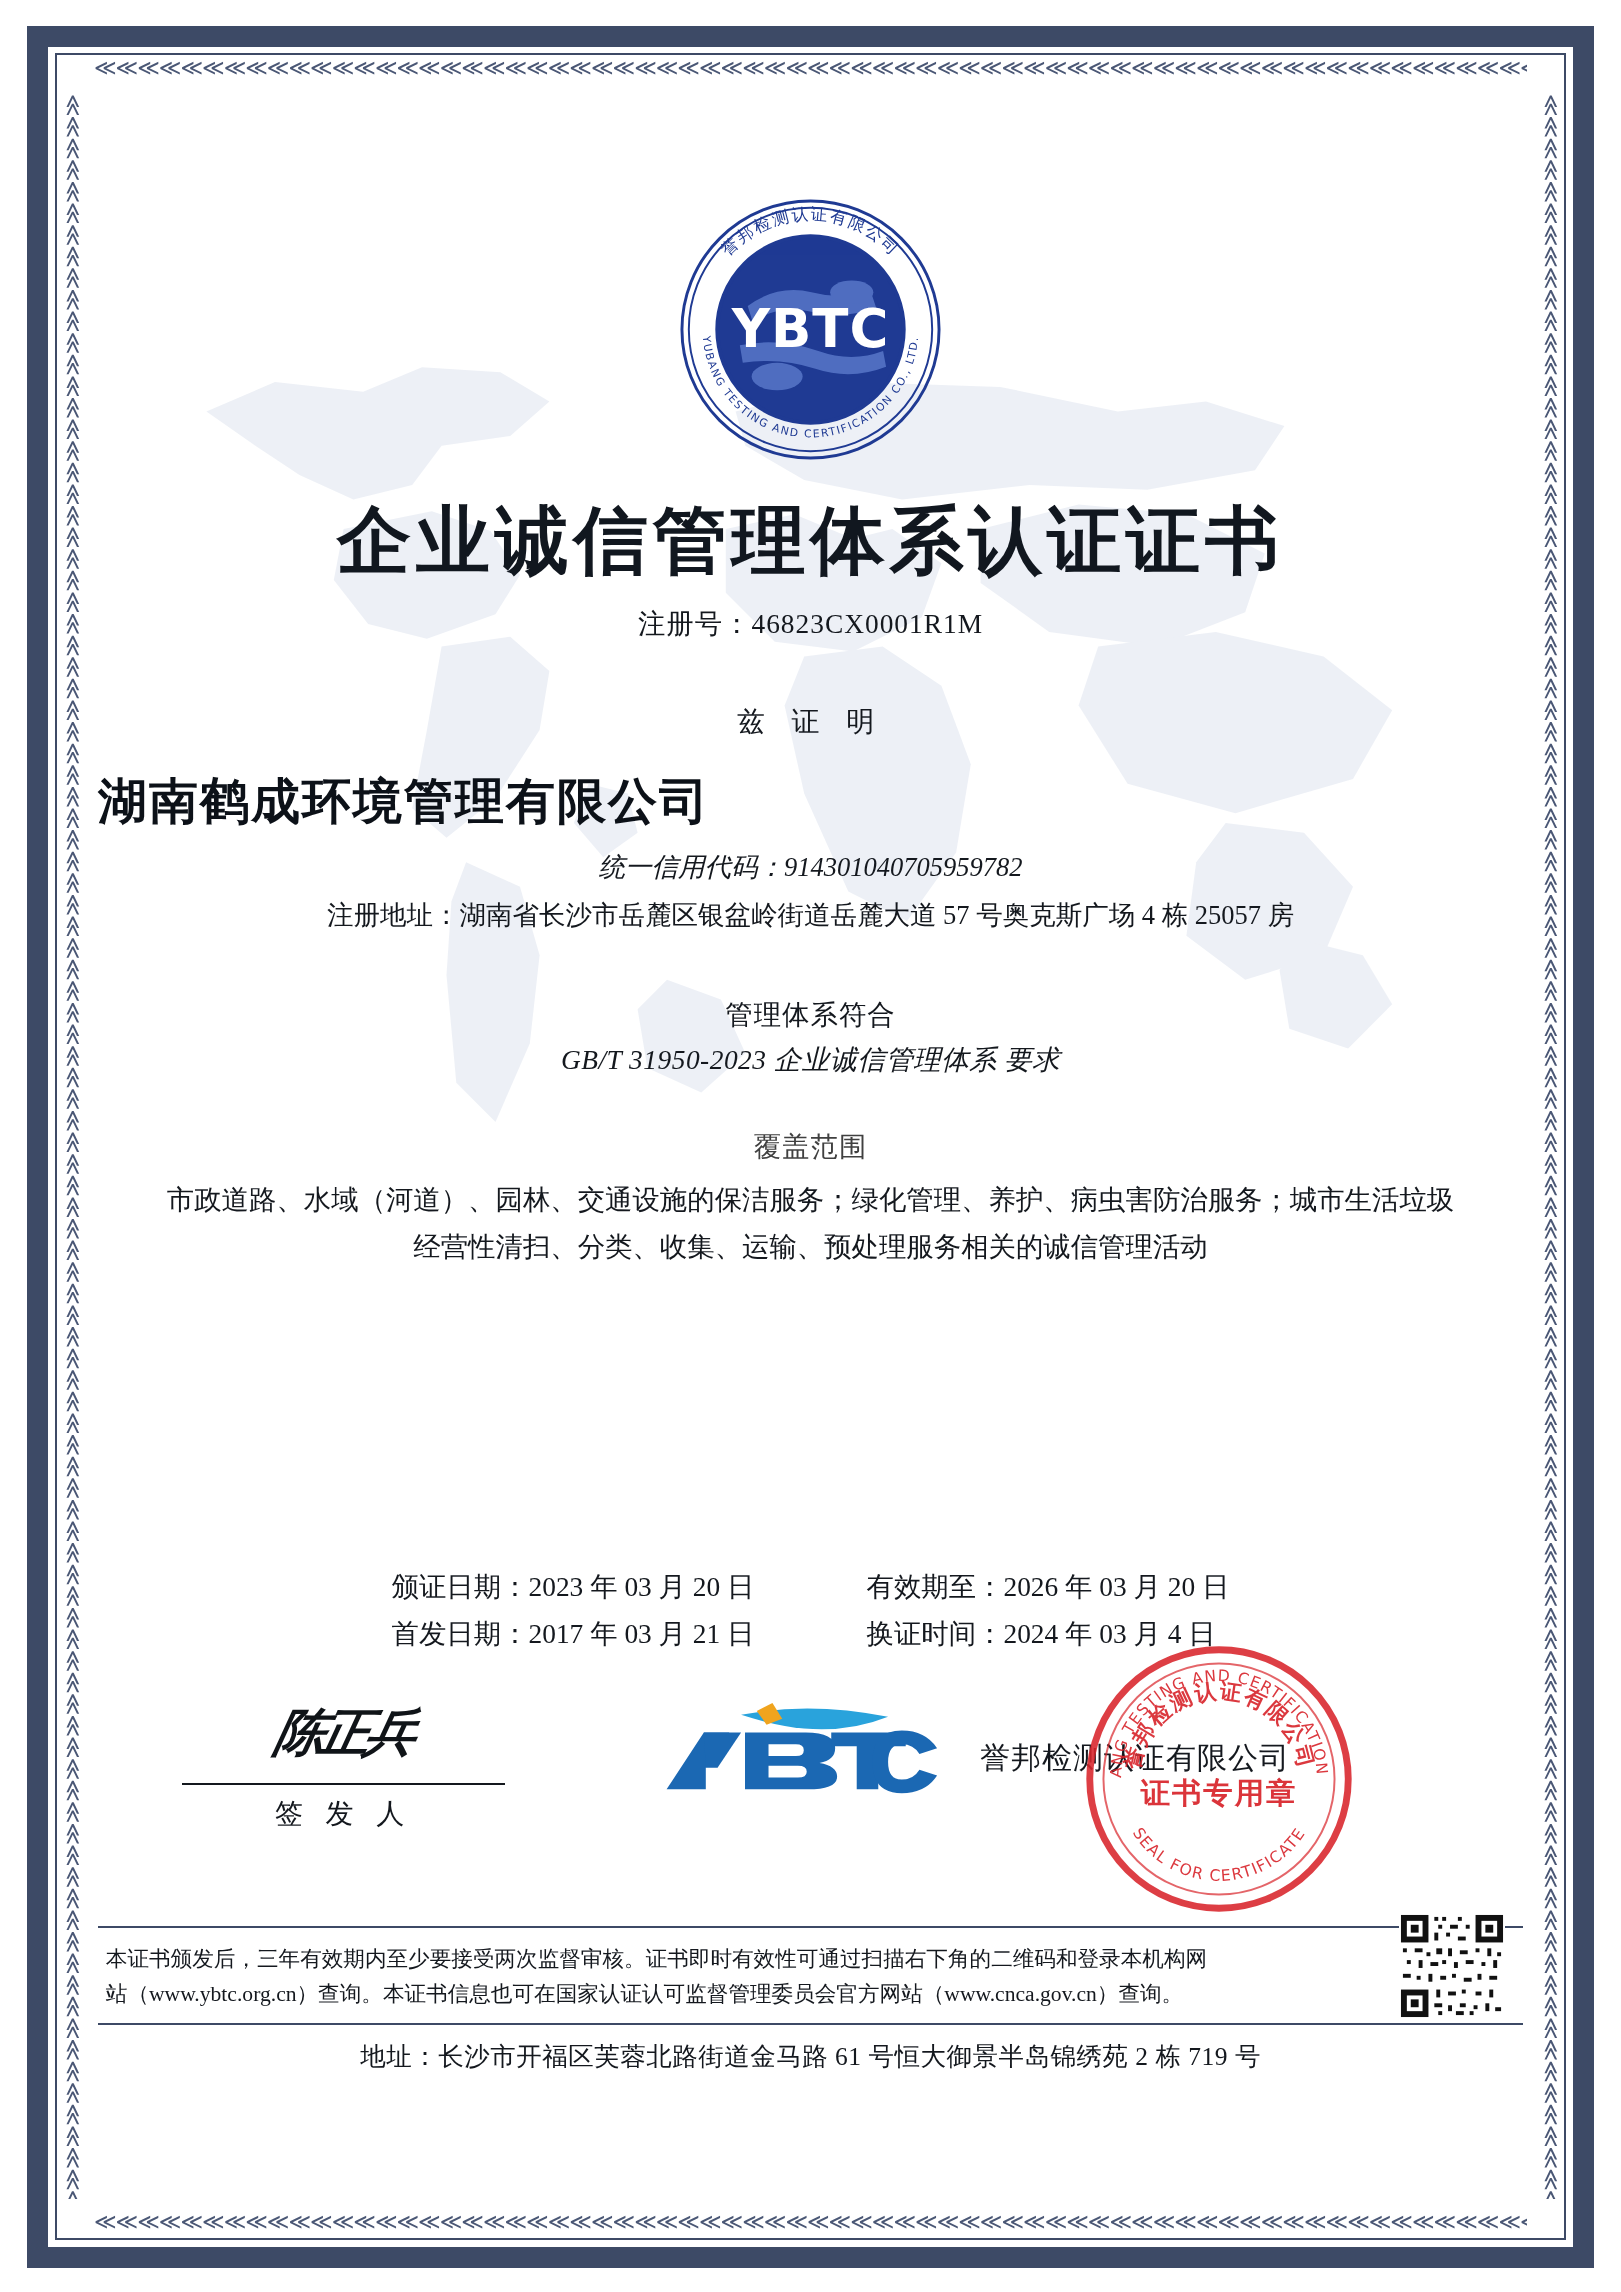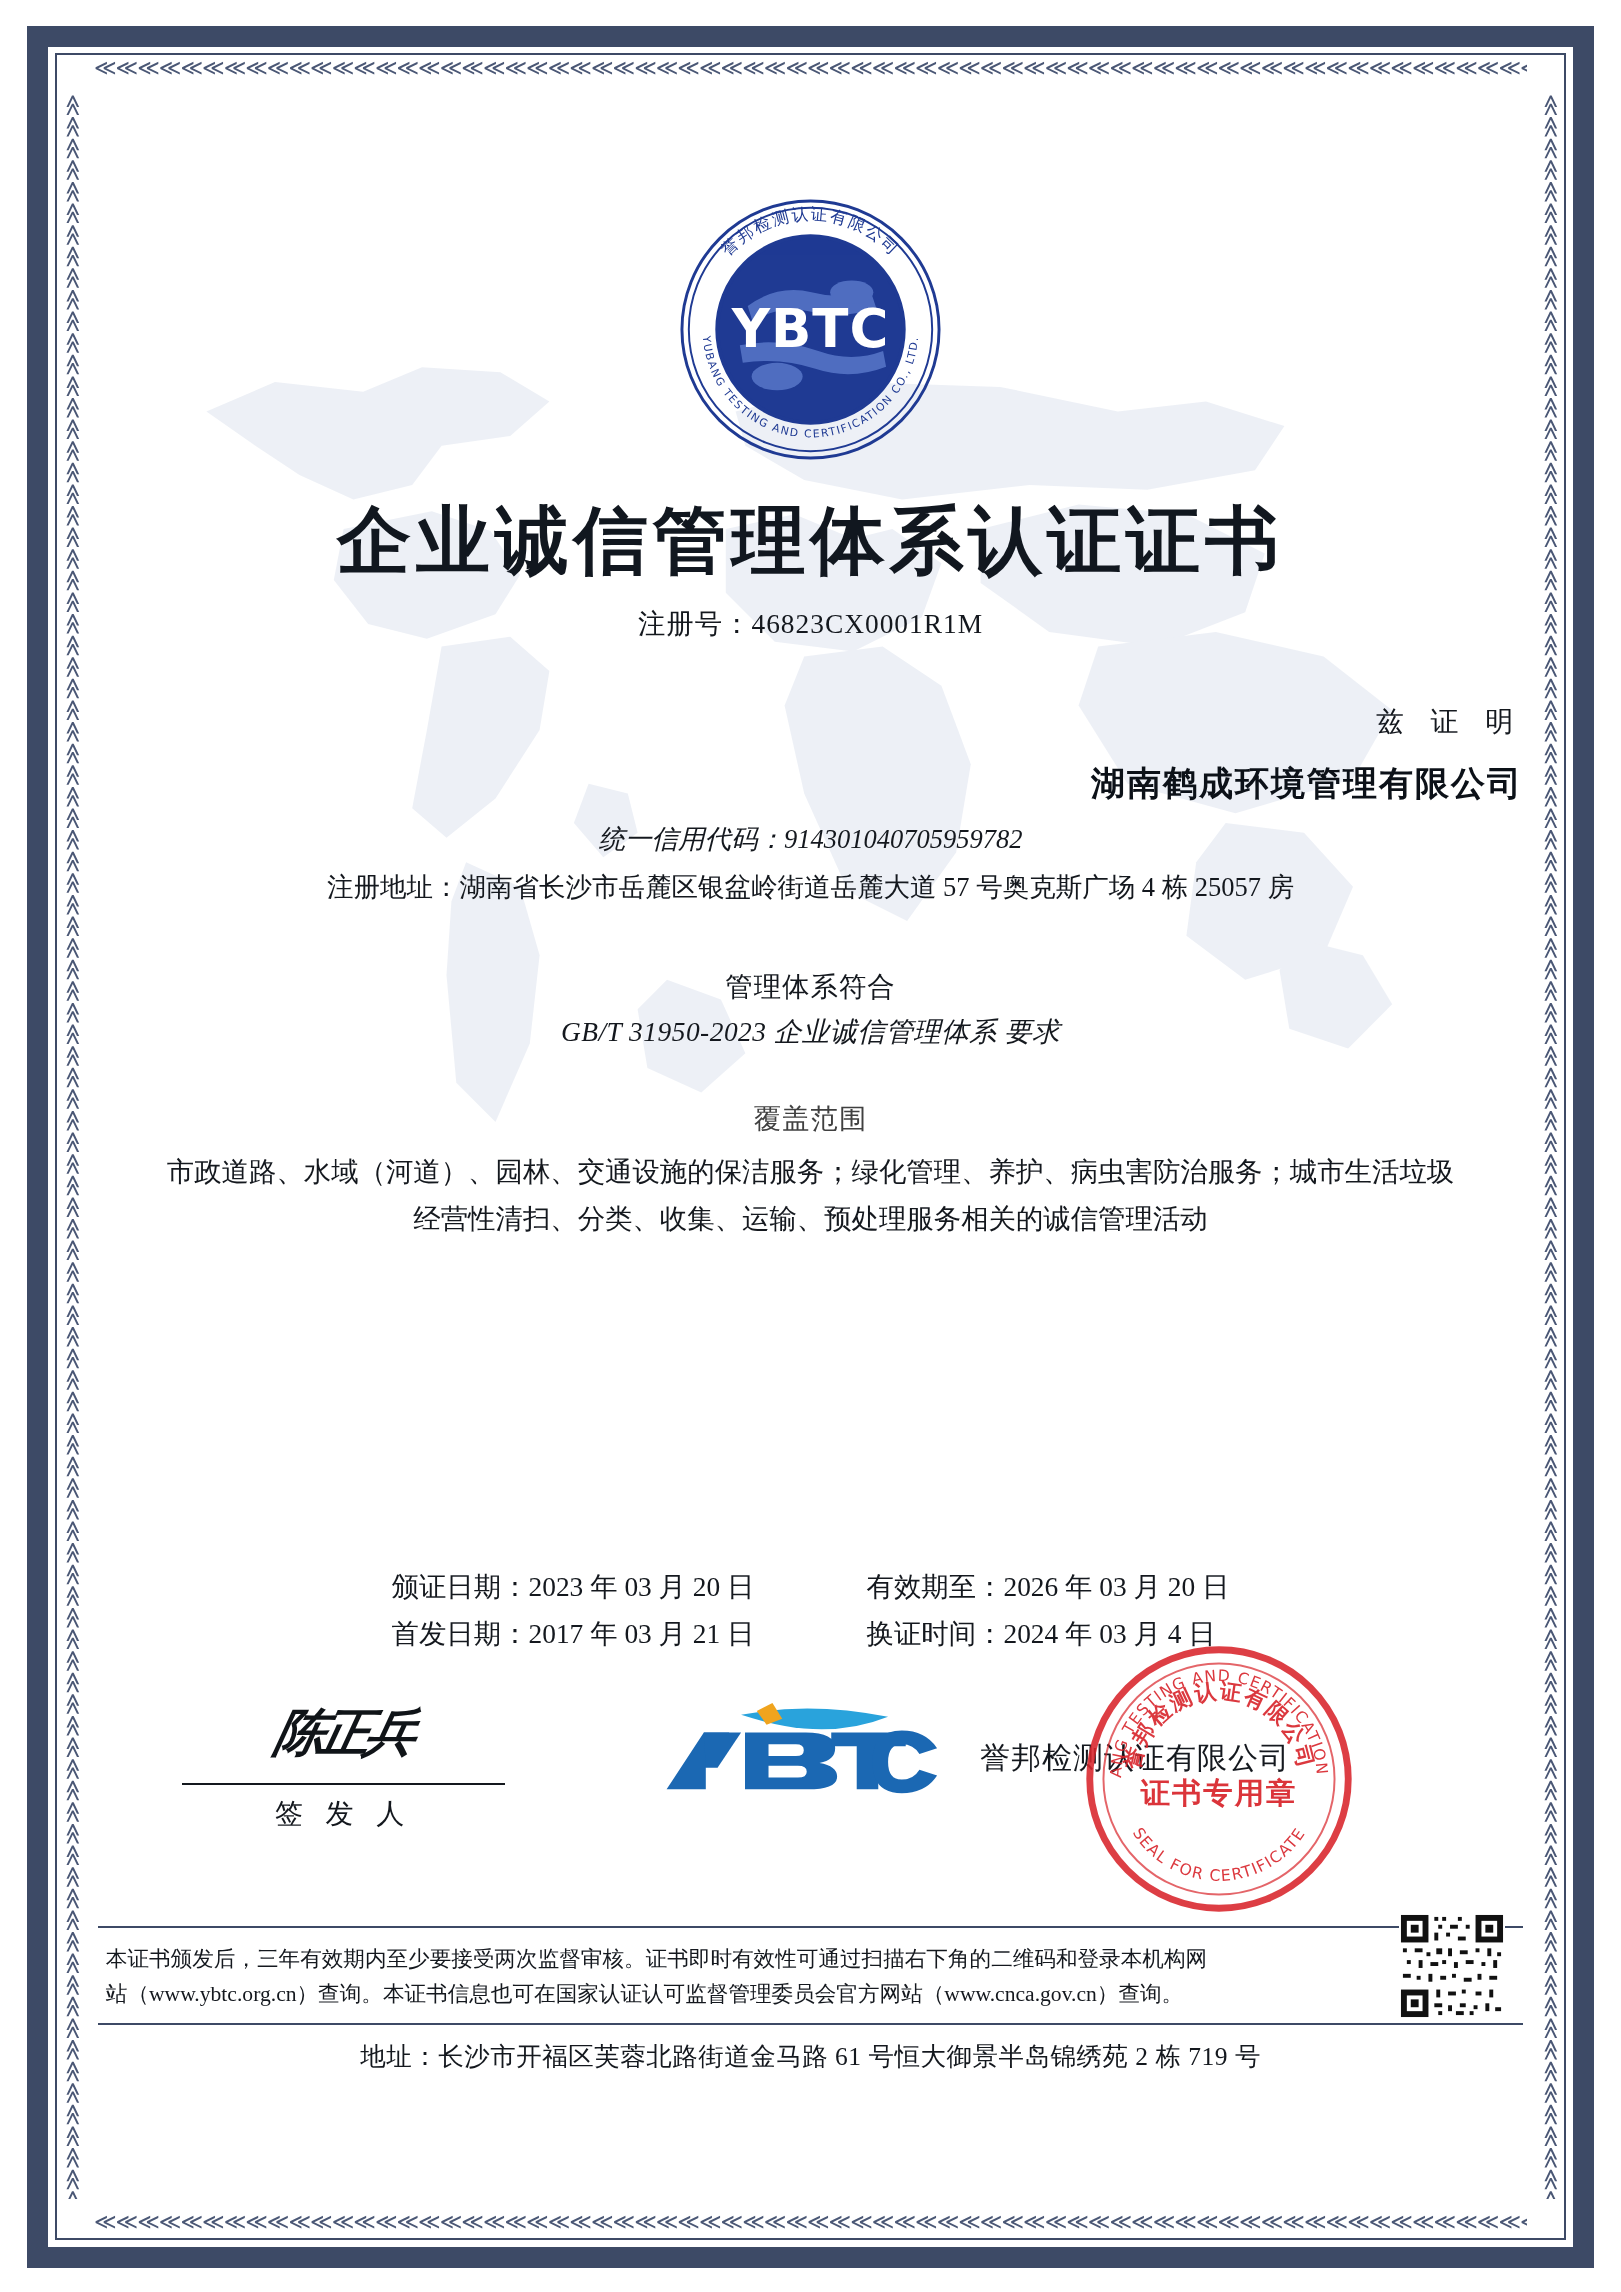--- a/index.html
+++ b/index.html
@@ -114,29 +114,29 @@
   .reg-no {
     margin-top: 13.7px;
     text-align: center;
     font-size: 27.4px;
     color: #14181e;
     letter-spacing: 1px;
   }
 
   .hereby {
     margin-top: 61px;
-    text-align: right;
+    text-align: center;
     font-size: 28px;
     letter-spacing: 9.8px;
     color: #14181e;
   }
   .company {
-    margin-top: 20px;
-    text-align: right;
-    font-size: 34px;
+    margin-top: 28px;
+    text-align: left;
+    font-size: 49px;
     font-weight: bold;
     letter-spacing: 2px;
     color: #0c1118;
     font-family: "DejaVu Sans", "Liberation Sans", sans-serif;
   }
   .credit-code {
     margin-top: 13.7px;
     text-align: center;
     font-size: 26.5px;
     color: #14181e;

